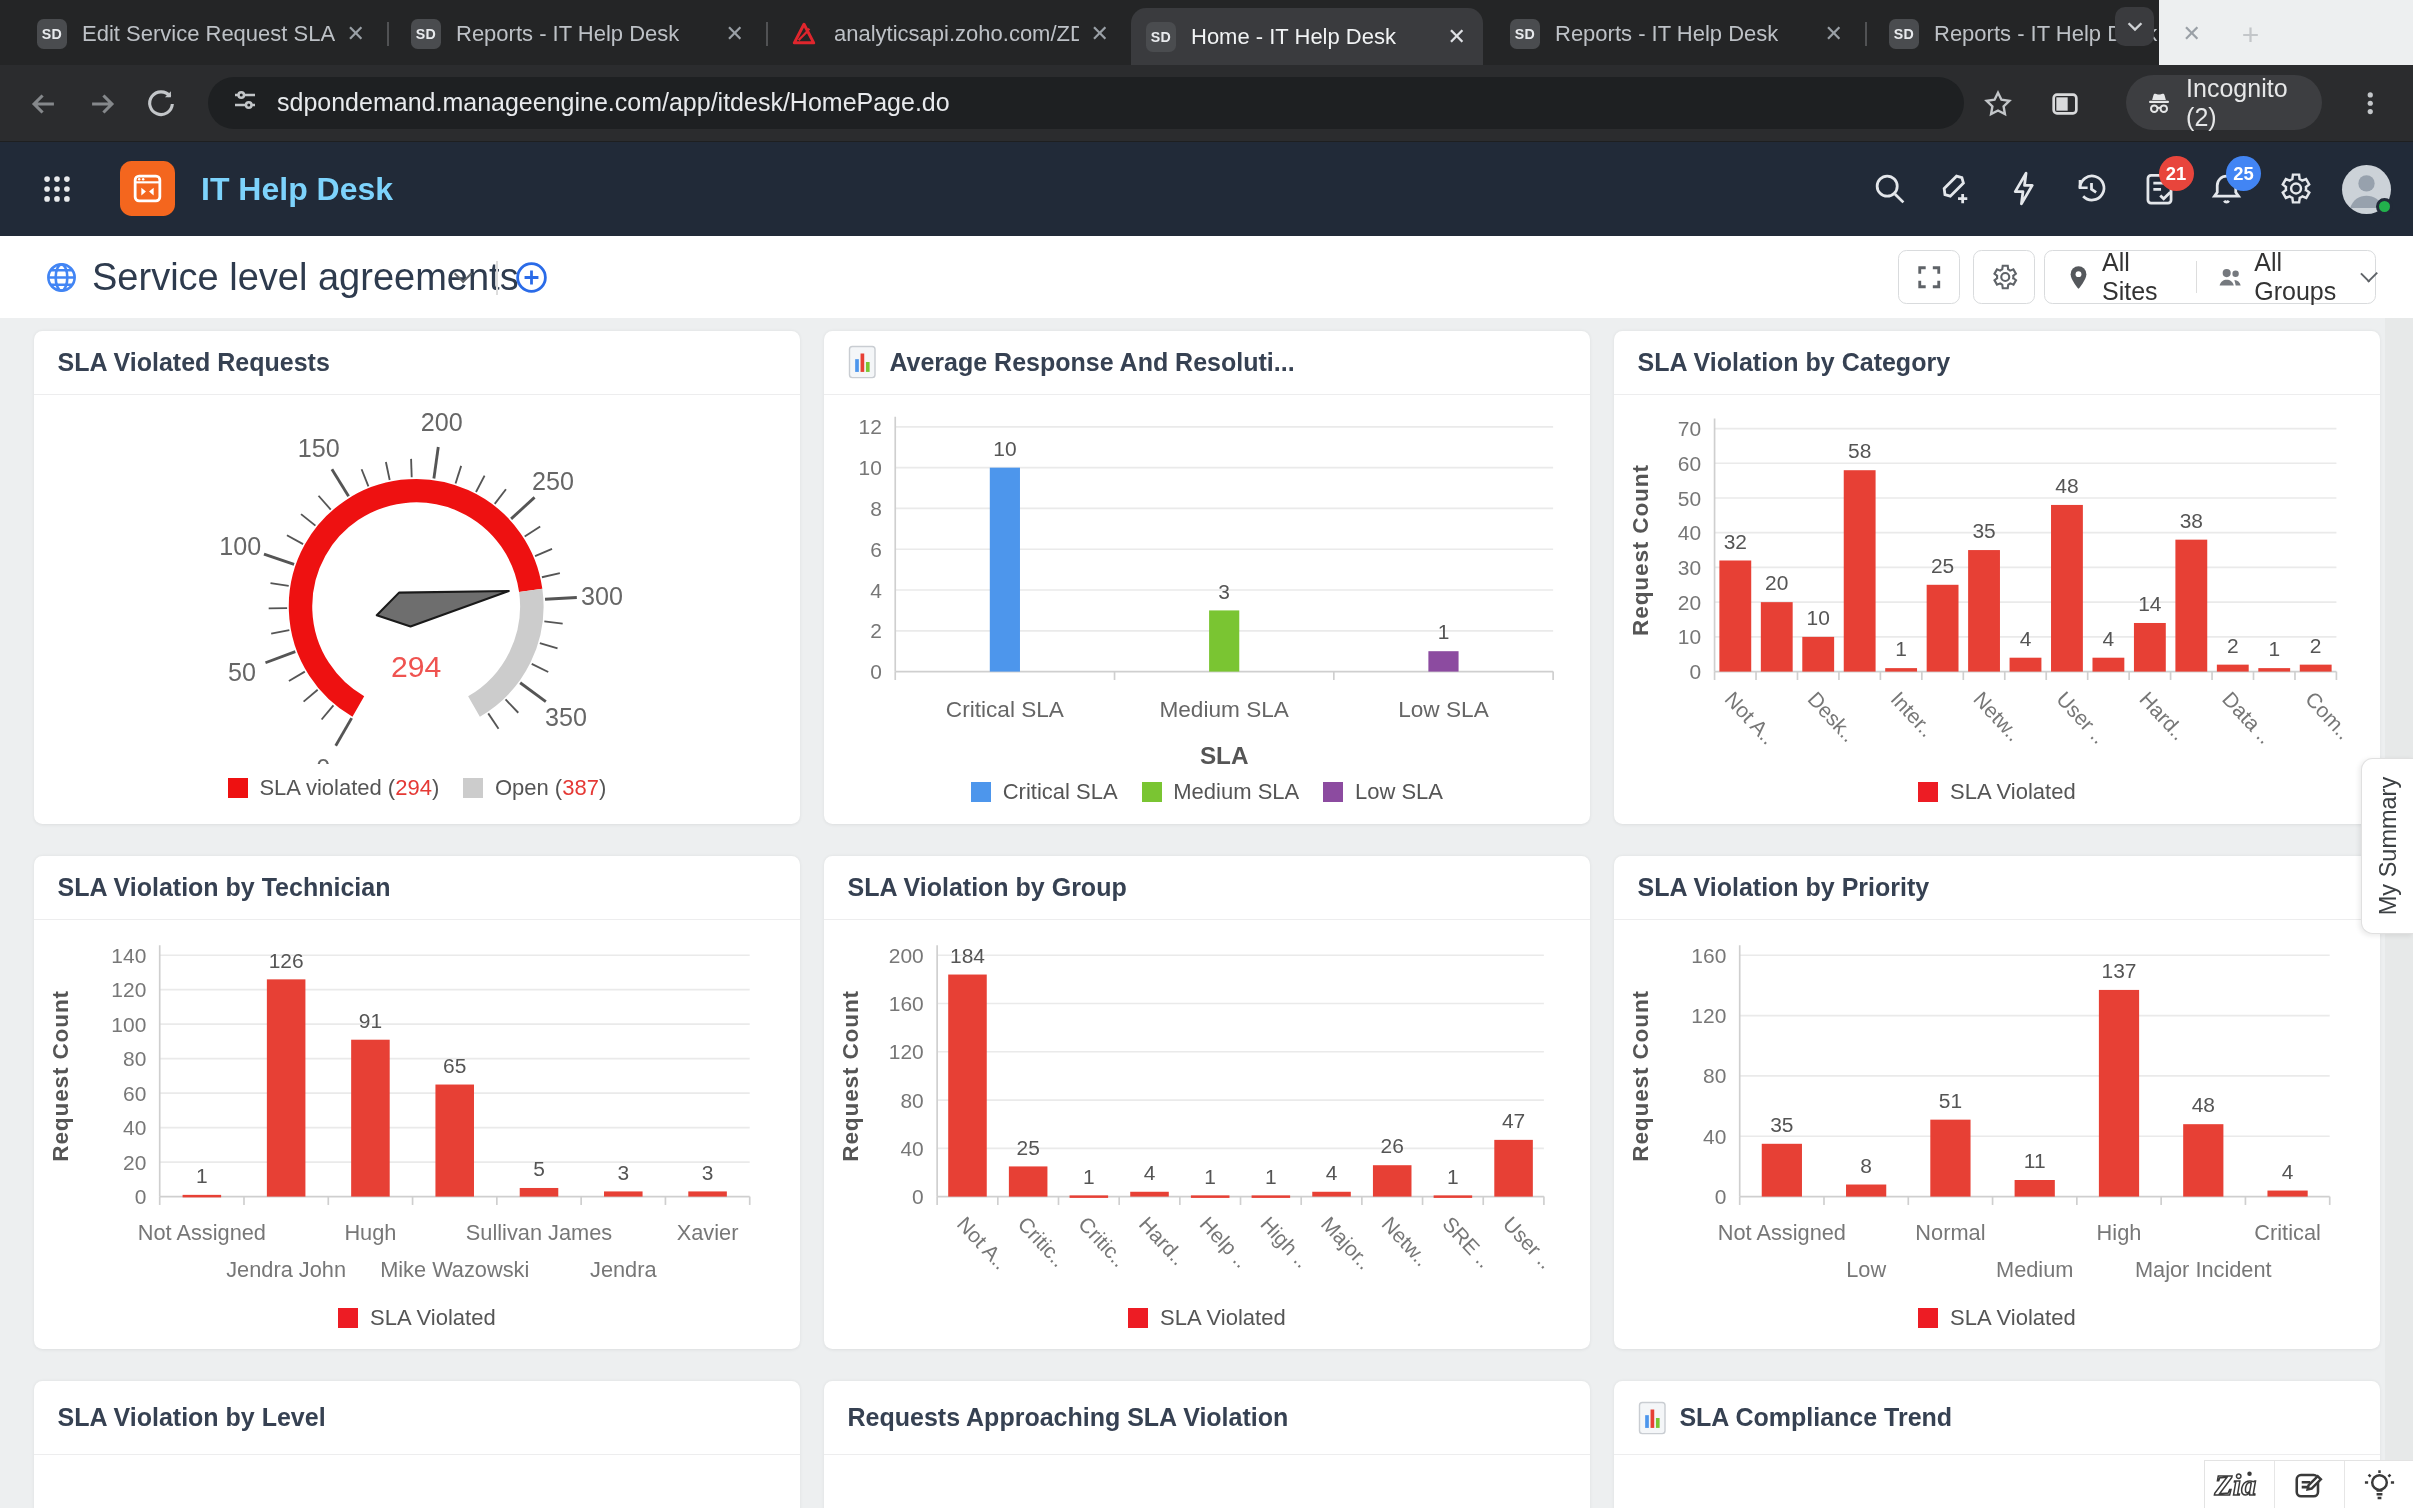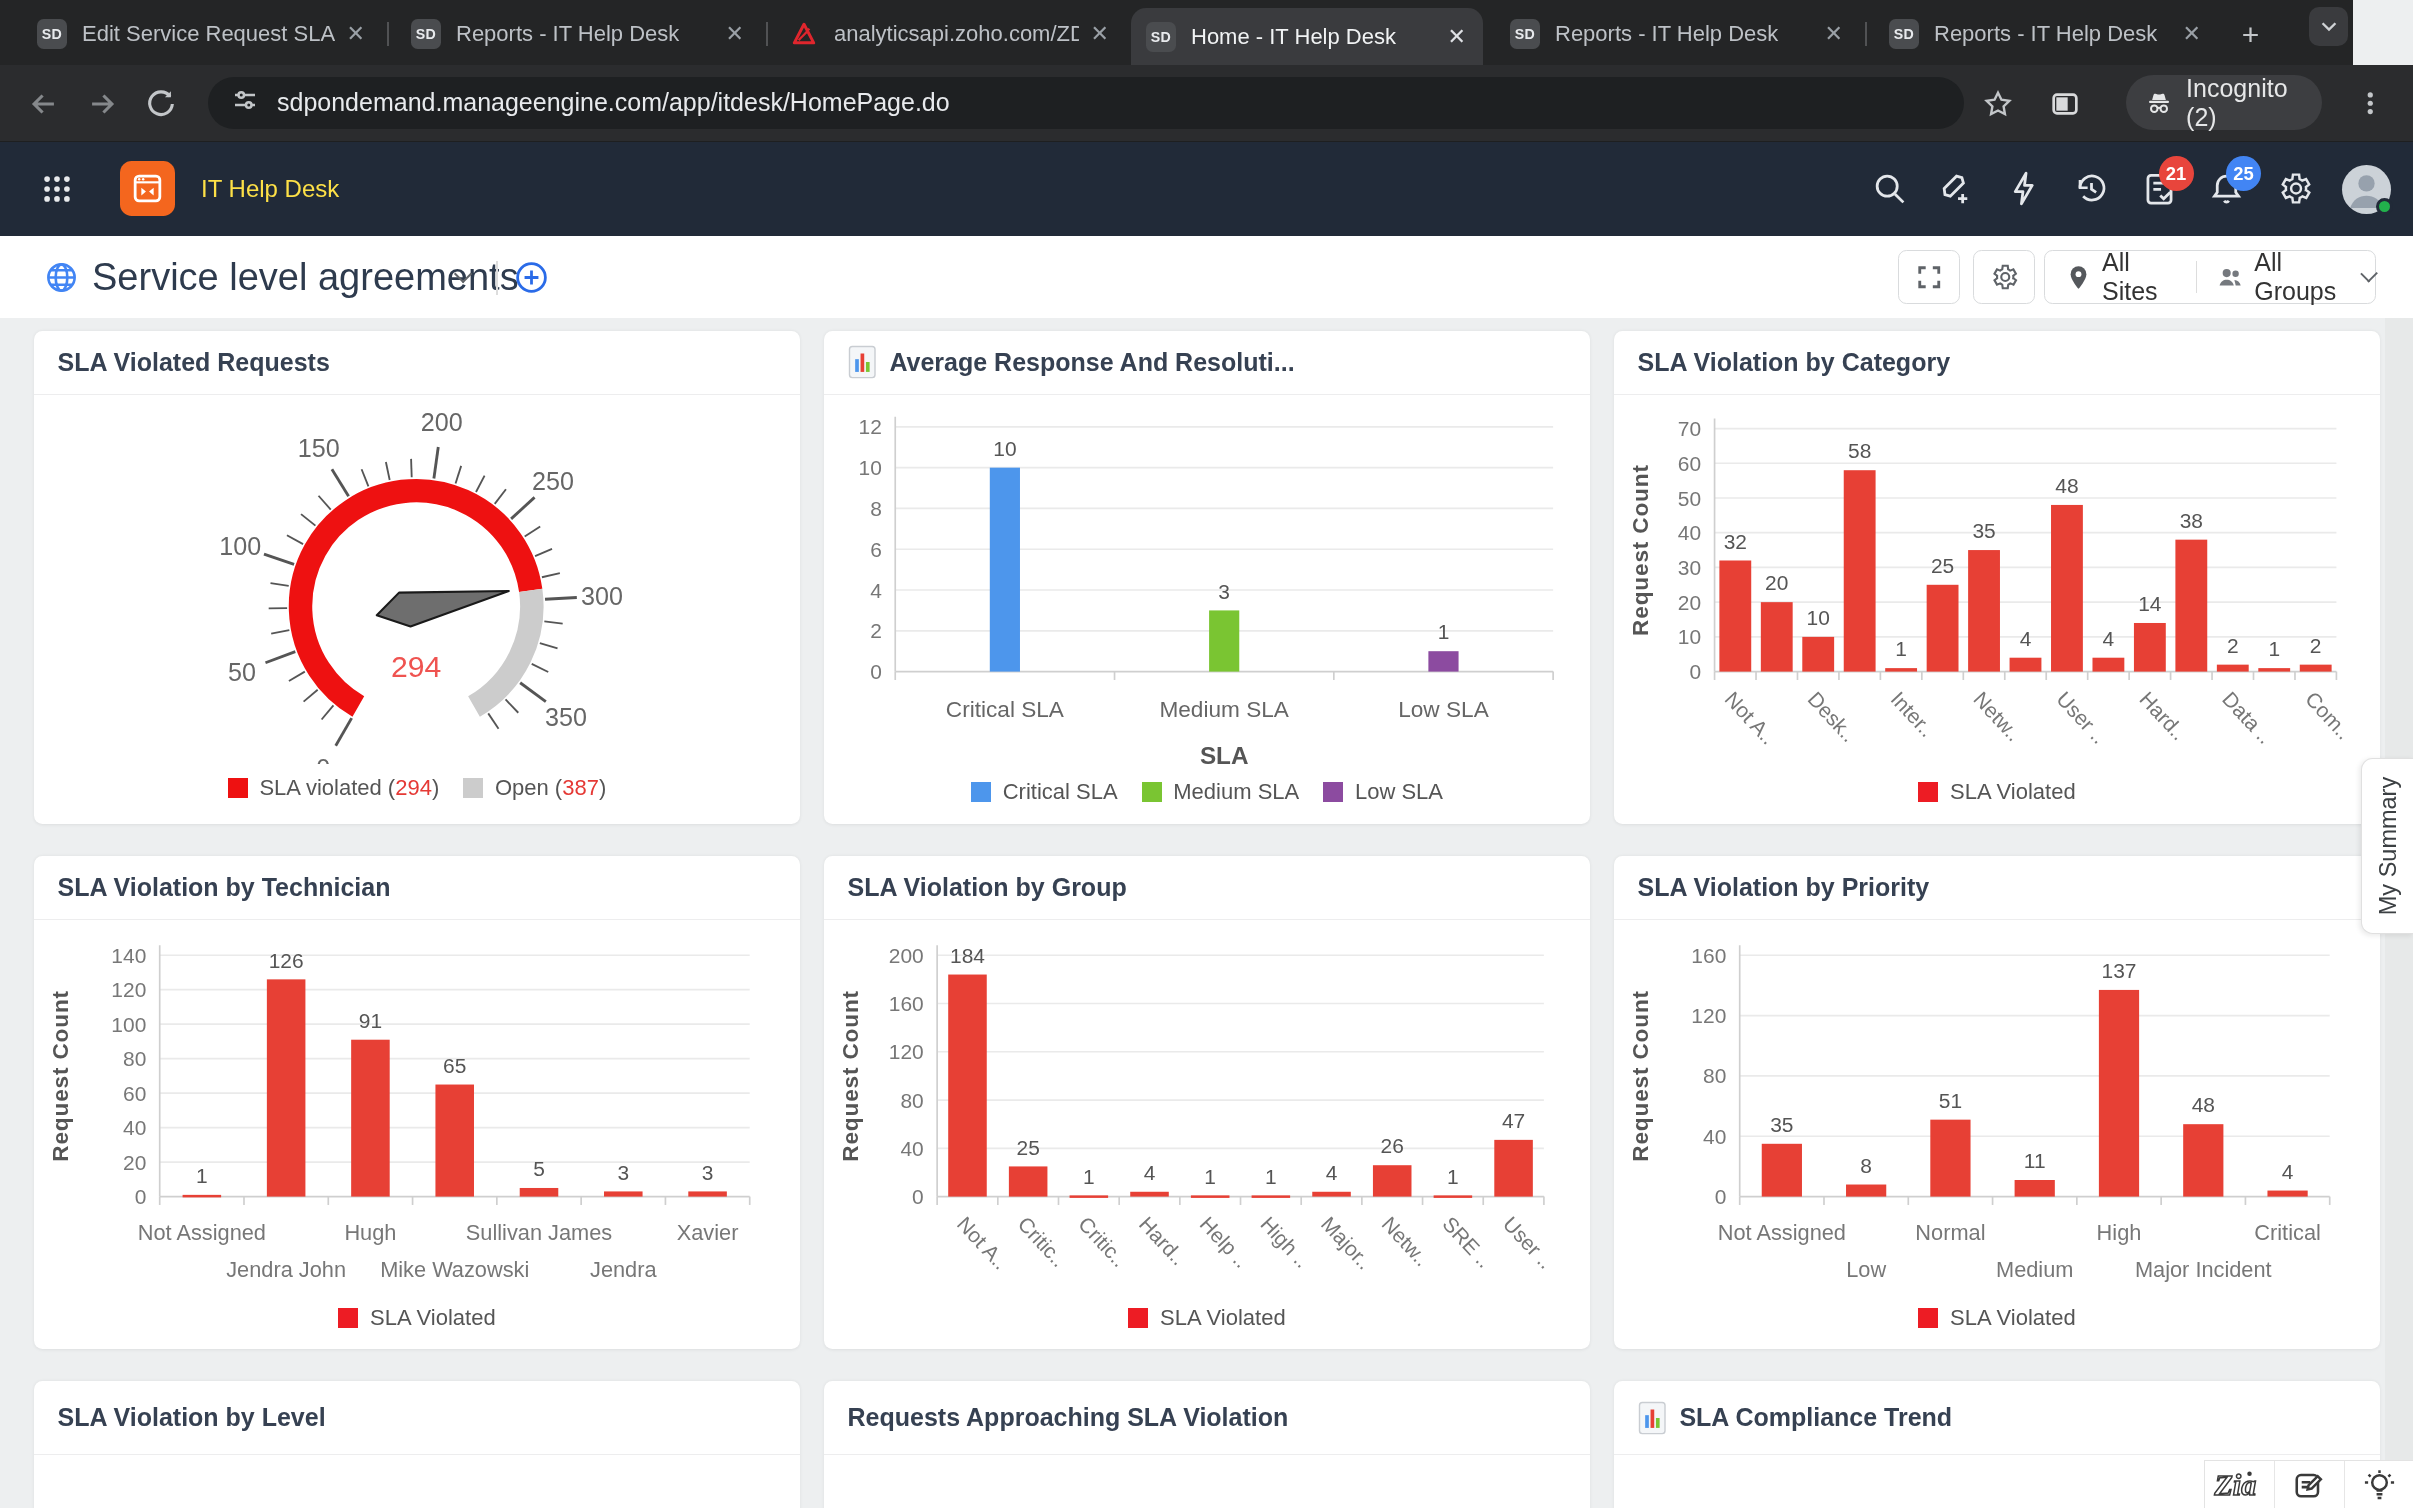--- a/index.html
+++ b/index.html
@@ -1,19 +1,19 @@
 <!DOCTYPE html>
 <html style="font-size:13.4px"><head>
 <meta charset="utf-8">
 <style>
   * { margin:0; padding:0; box-sizing:border-box; }
   html,body { width:2413px; height:1508px; overflow:hidden; font-family:"Liberation Sans",sans-serif; background:#edeff0; position:relative; }
 
   
-  .tabstrip { position:absolute; left:0; top:0; width:2353px; height:65px; background:#242526; }
+  .tabstrip { position:absolute; left:0; top:0; width:2159px; height:65px; background:#242526; }
   .tab { position:absolute; top:11.7px; height:44px; display:flex; align-items:center; color:#bdc1c6; font-size:22px; }
   .tab .fav { width:30px; height:30px; border-radius:6.7px; background:#4a4c4f; color:#e8eaed; font-size:14.2px; font-weight:bold; display:flex; align-items:center; justify-content:center; margin:0 15px 0 15px; flex:0 0 auto; letter-spacing:0.4px;}
   .tab .fav.zoho { background:transparent; }
   .tab .ttl { flex:1; white-space:nowrap; overflow:hidden; }
   .tab .cls { color:#9aa0a6; font-size:22px; margin:0 17px 0 11.7px; }
   .tab.active { top:8.4px; height:57px; background:#3a3b3e; border-radius:15px 15px 0 0; color:#f1f3f4; }
   .tab.active .cls { color:#dfe1e5; }
   .tabsep { position:absolute; top:22px; width:1.7px; height:23.5px; background:#515254; }
   .newtab { position:absolute; top:18.4px; width:37px; height:37px; color:#c3c6c9; font-size:30px; line-height:34px; text-align:center; border-radius:50%; }
   .tabchev { position:absolute; top:6.7px; right:5px; width:39px; height:39px; background:#3a3b3e; border-radius:10px; color:#cfd2d5; display:flex; align-items:center; justify-content:center; }
@@ -21,21 +21,21 @@
   
   .toolbar { position:absolute; left:0; top:65px; width:2413px; height:77px; background:#2b2c2e; border-bottom:1.7px solid #1e1f20; }
   .navbtn { position:absolute; top:0; height:77px; display:flex; align-items:center; justify-content:center; width:54px; }
   .omnibox { position:absolute; left:208px; top:11.7px; width:1756px; height:52px; background:#1e2022; border-radius:26px; display:flex; align-items:center; color:#e8eaed; font-size:25px; }
   .omnibox .tune { margin:0 17px 0 22px; }
   .pill { position:absolute; top:10px; height:55px; border-radius:28px; background:#3d3e41; display:flex; align-items:center; color:#e6e7e8; font-size:25px; }
 
   
   .navbar { position:absolute; left:0; top:142px; width:2413px; height:94px; background:#212a38; }
   .brandlogo { position:absolute; left:120px; top:19px; width:55px; height:55px; border-radius:11.7px; background:#f4661e; display:flex; align-items:center; justify-content:center; }
-  .brand { position:absolute; left:201px; top:0; height:94px; line-height:94px; color:#fde047; font-size:24px; font-weight:normal; }
+  .brand { position:absolute; left:201px; top:0; height:94px; line-height:94px; color:#7dd3fc; font-size:32px; font-weight:bold; }
   .menu { position:absolute; left:385px; top:0; height:94px; display:flex; }
   .menu .mi { padding:0 24px; line-height:91px; font-size:26px; color:#8e99a9; position:relative; }
   .menu .mi.active { background:#0f141c; color:#ffffff; }
   .menu .mi.active::after { content:""; position:absolute; left:0; right:0; bottom:0; height:5.9px; background:#4b8bf5; }
   .navicons { position:absolute; right:0; top:0; height:94px; display:flex; align-items:center; gap:28.5px; padding-right:22px; }
   .nico { position:relative; width:39px; height:39px; display:flex; align-items:flex-start; justify-content:center; }
   .badge { position:absolute; top:-13.4px; right:-15px; min-width:35px; height:35px; border-radius:17.6px; color:#fff; font-size:18.4px; font-weight:bold; display:flex; align-items:center; justify-content:center; padding:0 5px; }
   .badge.red { background:#e8453c; }
   .badge.blue { background:#4285f4; }
   .avatar { position:relative; width:49px; height:49px; border-radius:50%; background:#ccd2d8; overflow:visible; }

